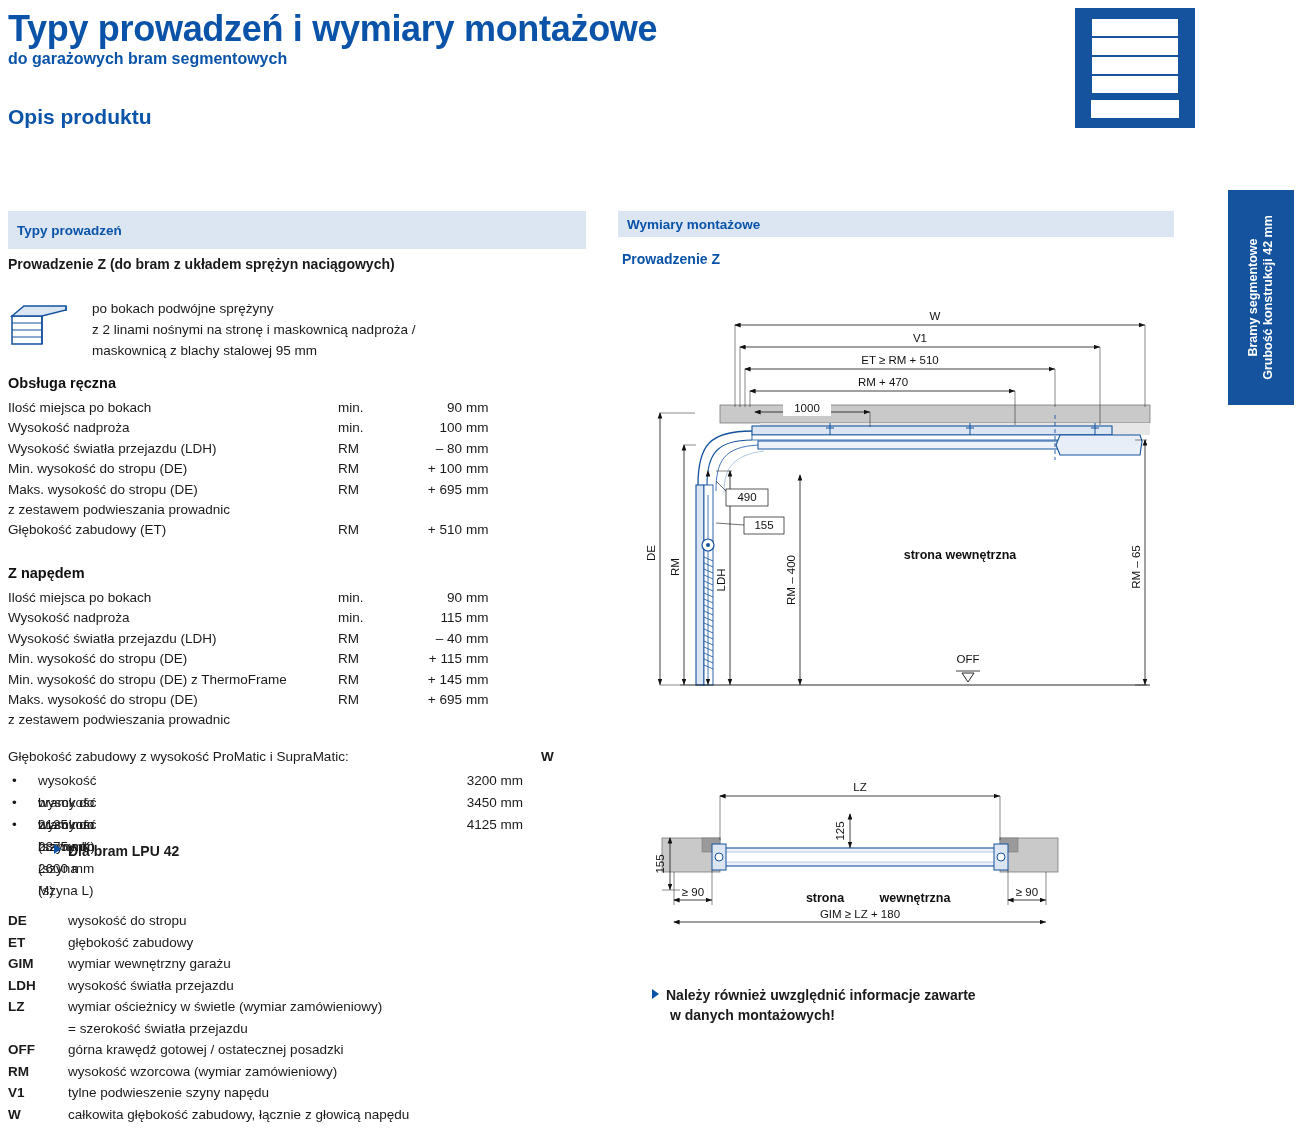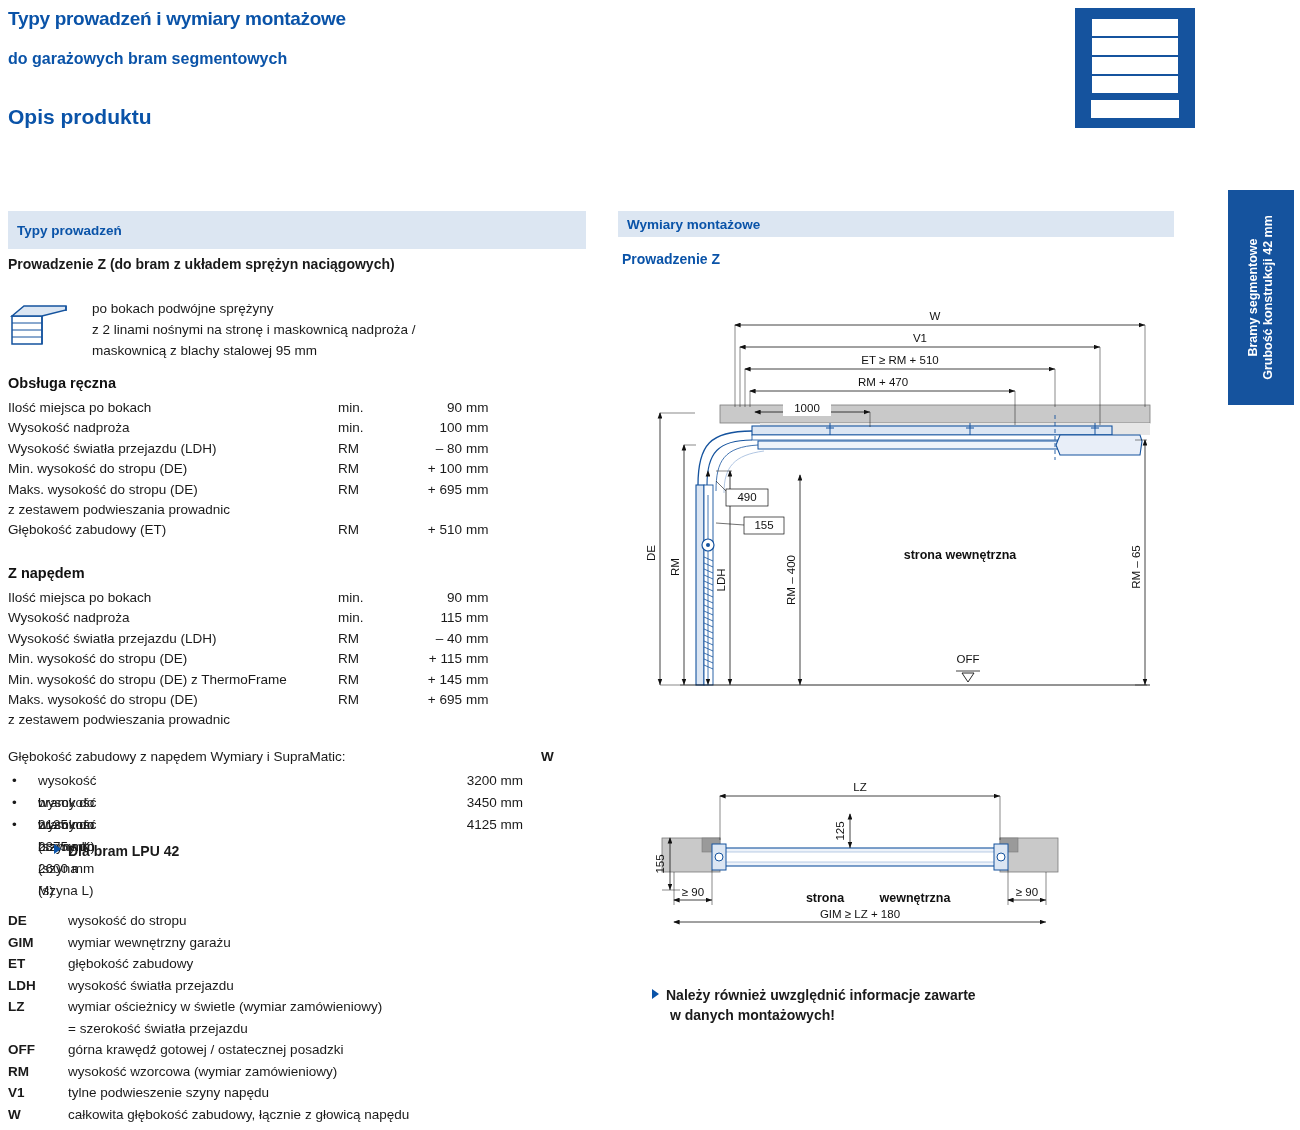--- a/index.html
+++ b/index.html
@@ -9,21 +9,21 @@
     height: 1130px;
     position: relative;
     background: #ffffff;
     font-family: "Liberation Sans", sans-serif;
     color: #1a1a1a;
     overflow: hidden;
   }
   
   .hdr-title {
     position: absolute; left: 8px; top: 8px;
-    font-size: 19px; font-weight: bold; color: #0a53a8;
+    font-size: 36px; font-weight: bold; color: #0a53a8;
     letter-spacing: -0.3px;
   }
   .hdr-sub {
     position: absolute; left: 8px; top: 50px;
     font-size: 16px; font-weight: bold; color: #0a53a8;
   }
   .hdr-sub2 {
     position: absolute; left: 8px; top: 105px;
     font-size: 21px; font-weight: bold; color: #0a53a8;
   }
@@ -262,21 +262,21 @@
       <td class="c2">RM</td>
       <td class="c3">+ 695</td>
       <td class="c4">mm</td>
     </tr>
     <tr>
       <td class="wide" colspan="4">z zestawem podwieszania prowadnic</td>
     </tr>
   </tbody>
     </table>
 
-  <div class="prom-line">Głębokość zabudowy z napędem Wymiary i SupraMatic:</div>
+  <div class="prom-line">Głębokość zabudowy z wysokość ProMatic i SupraMatic:</div>
   <div class="prom-w">W</div>
   <ul class="bullets">
     <li>
       <span class="bul">•</span>
       <span class="txt">wysokość bramy do 2125 mm (szyna K)</span>
       <span class="val">3200 mm</span>
     </li>
     <li>
       <span class="bul">•</span>
       <span class="txt">wysokość bramy do 2375 mm (szyna M)</span>
@@ -293,26 +293,26 @@
     <span class="tri"></span><span>Dla bram LPU 42</span>
   </div>
 
   <table class="legend">
     <tbody>
         <tr>
       <td class="k">DE</td>
       <td>wysokość do stropu</td>
     </tr>
     <tr>
+      <td class="k">ET</td>
+      <td>głębokość zabudowy</td>
+    </tr>
+    <tr>
       <td class="k">GIM</td>
       <td>wymiar wewnętrzny garażu</td>
-    </tr>
-    <tr>
-      <td class="k">ET</td>
-      <td>głębokość zabudowy</td>
     </tr>
     <tr>
       <td class="k">LDH</td>
       <td>wysokość światła przejazdu</td>
     </tr>
     <tr>
       <td class="k">LZ</td>
       <td>wymiar ościeżnicy w świetle (wymiar zamówieniowy)</td>
     </tr>
     <tr>

